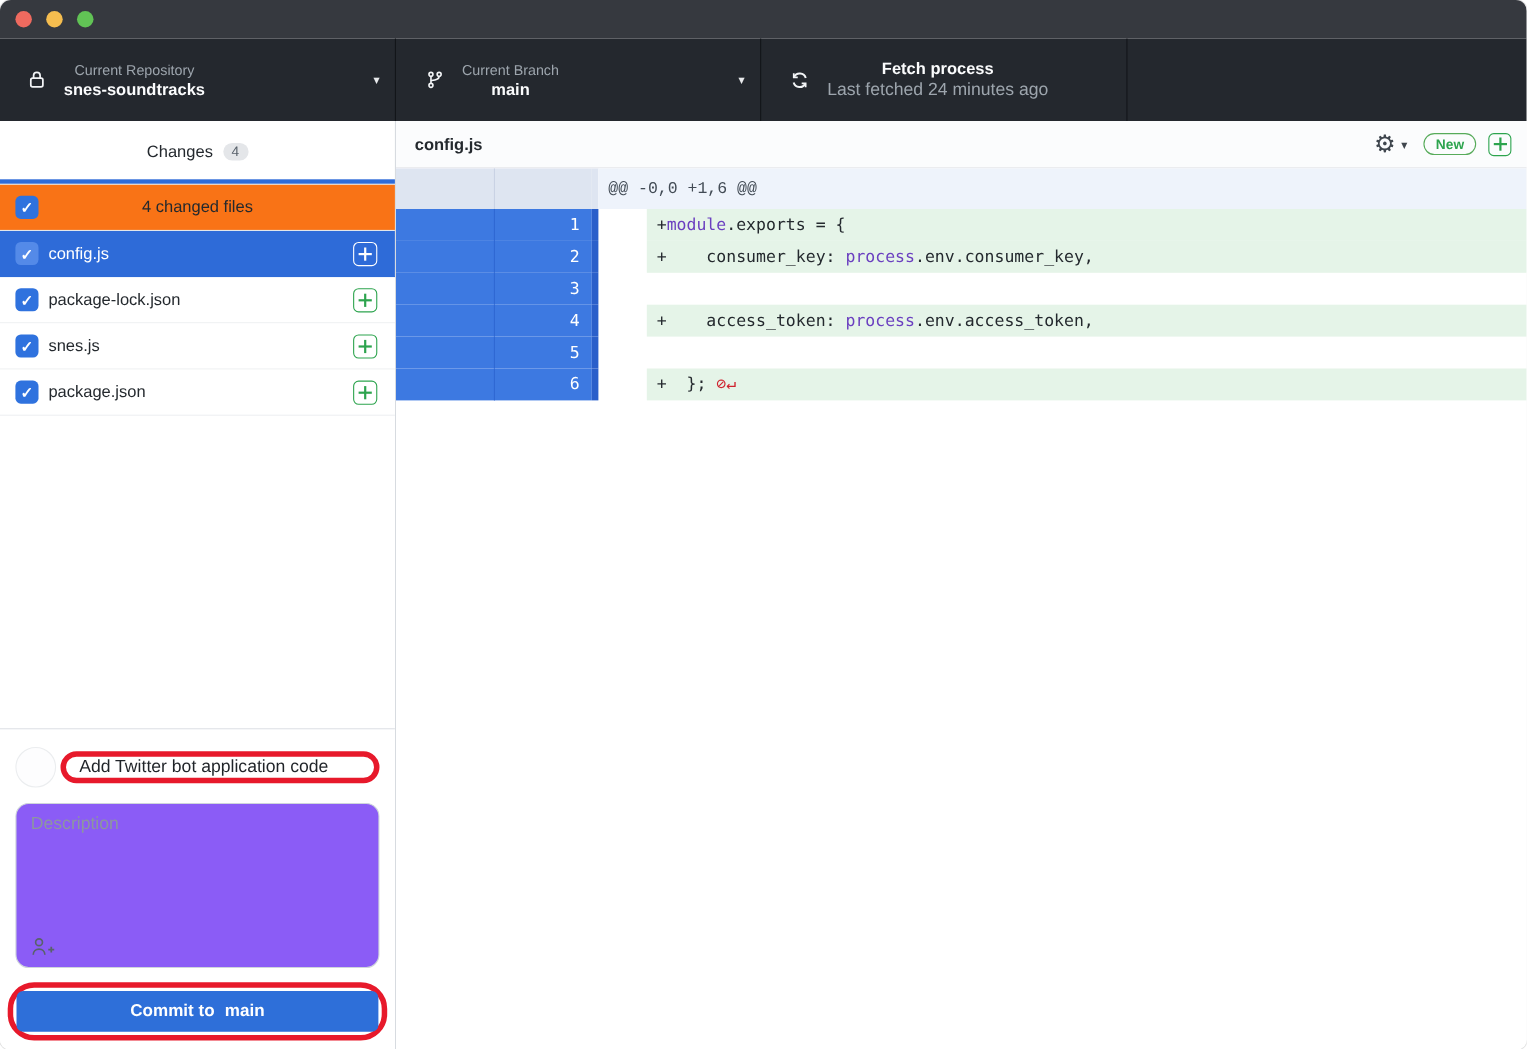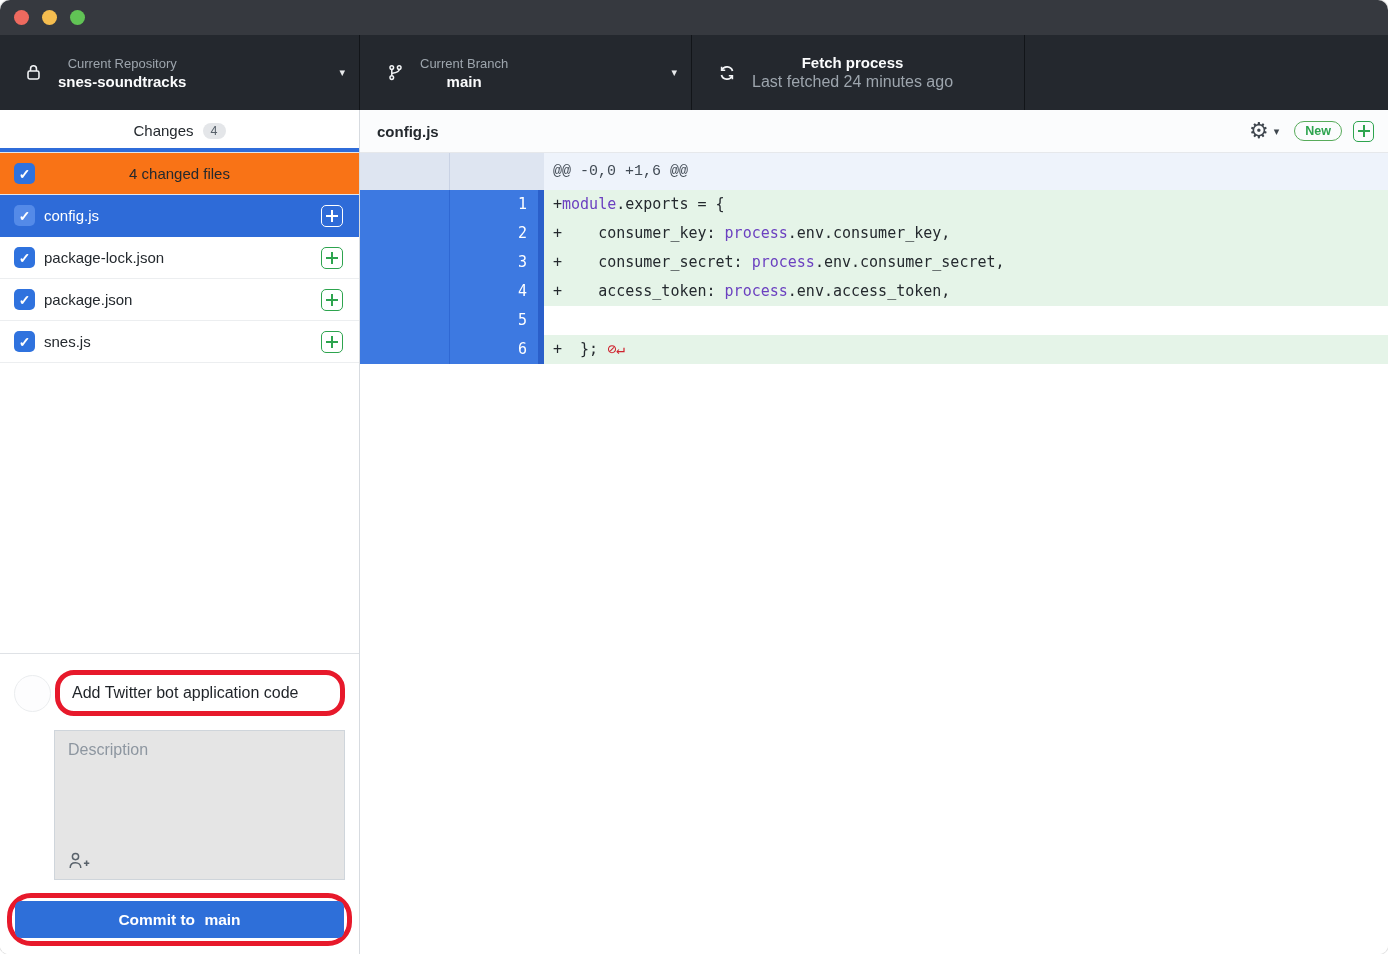--- a/index.html
+++ b/index.html
@@ -31,21 +31,21 @@
   .tb-value { font-size:15px; font-weight:bold; color:#fbfcfd; }
   .tb-sub { font-size:16px; color:#9da5ad; }
   .tb-caret { margin-left:auto; color:#e8eaec; font-size:11px; }
   .caret-glyph::before { content:"▾"; }
 
   
   .body { display:flex; height:844px; }
 
   
   .sidebar { width:360px; border-right:1px solid #d7dbe0; display:flex; flex-direction:column; background:#fff; }
-  .tabs { height:43px; display:flex; border-bottom:1px solid #e3e6e9; flex:none; }
+  .tabs { height:58px; display:flex; border-bottom:1px solid #e3e6e9; flex:none; }
   .tab { flex:1; display:flex; align-items:center; justify-content:center; font-size:15px; color:#24292e; cursor:default; border-bottom:4px solid transparent; padding-top:3px; }
   .tab.active { border-bottom-color:#2f6cd9; }
   .tab .badge { margin-left:9px; background:#e4e6e9; color:#57606a; border-radius:10px; font-size:12.5px; padding:1px 8px; }
 
   .files-header { height:42px; position:relative; display:flex; align-items:center; justify-content:center; background:#f97316; border-bottom:1px solid #e3e6e9; font-size:15px; color:#24292e; flex:none; }
   .files-header .checkbox { position:absolute; left:14px; }
 
   .file-row { height:42px; display:flex; align-items:center; padding:0 16px 0 14px; border-bottom:1px solid #eceef0; font-size:15px; color:#24292e; background:#fff; flex:none; }
   .file-row .fname { margin-left:9px; }
   .file-row .plusbox { margin-left:auto; }
@@ -62,23 +62,23 @@
   .plusbox::before { width:12px; height:2px; transform:translate(-50%,-50%); }
   .plusbox::after { width:2px; height:12px; transform:translate(-50%,-50%); }
 
   .sidebar-spacer { flex:1; background:#fff; }
 
   
   .commit-area { flex:none; border-top:1px solid #dfe2e6; background:#fff; padding:16px 14px 8px; }
   .summary-row { display:flex; align-items:center; }
   .avatar { width:37px; height:37px; border-radius:50%; background:#fdfdfe; border:1px solid #ebedef; flex:none; }
   .red-annotation { border:5px solid #e7192b; border-radius:16px; }
-  .summary-annotation { flex:1; margin-left:4px; height:46px; display:flex; align-items:center; background:#fff;border-radius:19px; }
+  .summary-annotation { flex:1; margin-left:4px; height:29px; display:flex; align-items:center; background:#fff;border-radius:19px; }
   .summary-input { border:none; outline:none; width:100%; font-family:"Liberation Sans",sans-serif; font-size:16px; font-weight:500; color:#1f2328; padding:0 6px 0 12px; background:transparent; }
-  .description-box { margin-top:14px; height:150px; border:1px solid #cfd5db; border-radius:0; background:#e5e5e5; position:relative; padding:10px 13px 34px;margin-left:40px; }
+  .description-box { margin-top:14px; height:150px; border:1px solid #cfd5db; border-radius:12px; background:#8b5cf6; position:relative; padding:10px 13px 34px; }
   .description-input { border:none; outline:none; resize:none; width:100%; height:100%; font-family:"Liberation Sans",sans-serif; font-size:16px; color:#1f2328; background:transparent; }
   .description-input::placeholder { color:#8d96a0; opacity:1; }
   .coauthor { position:absolute; left:13px; bottom:9px; color:#59626b; }
   .button-annotation { margin:13px -7px 0; border-radius:24px; padding:3px; }
   .commit-btn { width:100%; height:37px; background:#2e6fd9; border:none; border-radius:6px; color:#fff; font-family:"Liberation Sans",sans-serif; font-size:15.5px; font-weight:600; cursor:pointer; }
   .commit-btn .branch-name { font-weight:800; margin-left:5px; }
 
   
   .main { flex:1; display:flex; flex-direction:column; background:#fff; min-width:0; }
   .diff-header { height:43px; flex:none; background:#fbfcfd; border-bottom:1px solid #e6e8eb; display:flex; align-items:center; padding:0 14px 0 17px; }
@@ -96,21 +96,21 @@
   .g-strip { width:6px; flex:none; }
   .code { flex:1; padding-left:9px; white-space:pre; min-width:0; }
   .row-hunk { height:37px; line-height:37px; }
   .row-hunk .g-old, .row-hunk .g-new, .row-hunk .g-strip { background:#dee5f1; }
   .row-hunk .g-old { border-right:1px solid #c9d2e4; }
   .row-hunk .code { background:#eef3fb; color:#424b55;font-family:Liberation Mono, monospace; }
   .row-add { height:29px; line-height:29px; }
   .row-add .g-old, .row-add .g-new { background:#3d79e1; color:#fff; }
   .row-add .g-old { border-right:1px solid #2f68d3; }
   .row-add .g-strip { background:#2a5fca; }
-  .row-add .code { background:#e5f4e8; }
+  .row-add .code { background:#e5f4e8;margin-left:44px; }
   .kw { color:#6b40c0; }
   .eol-marker { color:#cf222e; font-family:"DejaVu Sans Mono","DejaVu Sans",monospace; }
 
   svg { display:block; }
 </style>
 </head>
 <body>
 
 <div class="app">
 
@@ -192,26 +192,26 @@
         <span class="fname">config.js</span>
         <span class="plusbox white"></span>
       </div>
       <div class="file-row">
         <span class="checkbox"></span>
         <span class="fname">package-lock.json</span>
         <span class="plusbox green"></span>
       </div>
       <div class="file-row">
         <span class="checkbox"></span>
+        <span class="fname">snes.js</span>
+        <span class="plusbox green"></span>
+      </div>
+      <div class="file-row">
+        <span class="checkbox"></span>
         <span class="fname">package.json</span>
-        <span class="plusbox green"></span>
-      </div>
-      <div class="file-row">
-        <span class="checkbox"></span>
-        <span class="fname">snes.js</span>
         <span class="plusbox green"></span>
       </div>
 
       <div class="sidebar-spacer"></div>
 
       <div class="commit-area">
         <div class="summary-row">
           <span class="avatar"></span>
           <div class="red-annotation summary-annotation">
             <input class="summary-input" type="text" value="Add Twitter bot application code" style="">
@@ -266,21 +266,20 @@
         <div class="diff-row row-add">
           <span class="g-old"></span>
           <span class="g-new">2</span>
           <span class="g-strip"></span>
           <span class="code"><span>+    consumer_key: </span><span class="kw">process</span><span>.env.consumer_key,</span><span class="eol-marker"></span></span>
         </div>
         <div class="diff-row row-add">
           <span class="g-old"></span>
           <span class="g-new">3</span>
           <span class="g-strip"></span>
-          <span class="code"><span>+    consumer_secret: </span><span class="kw">process</span><span>.env.consumer_secret,</span><span class="eol-marker"></span></span>
         </div>
         <div class="diff-row row-add">
           <span class="g-old"></span>
           <span class="g-new">4</span>
           <span class="g-strip"></span>
           <span class="code"><span>+    access_token: </span><span class="kw">process</span><span>.env.access_token,</span><span class="eol-marker"></span></span>
         </div>
         <div class="diff-row row-add">
           <span class="g-old"></span>
           <span class="g-new">5</span>

